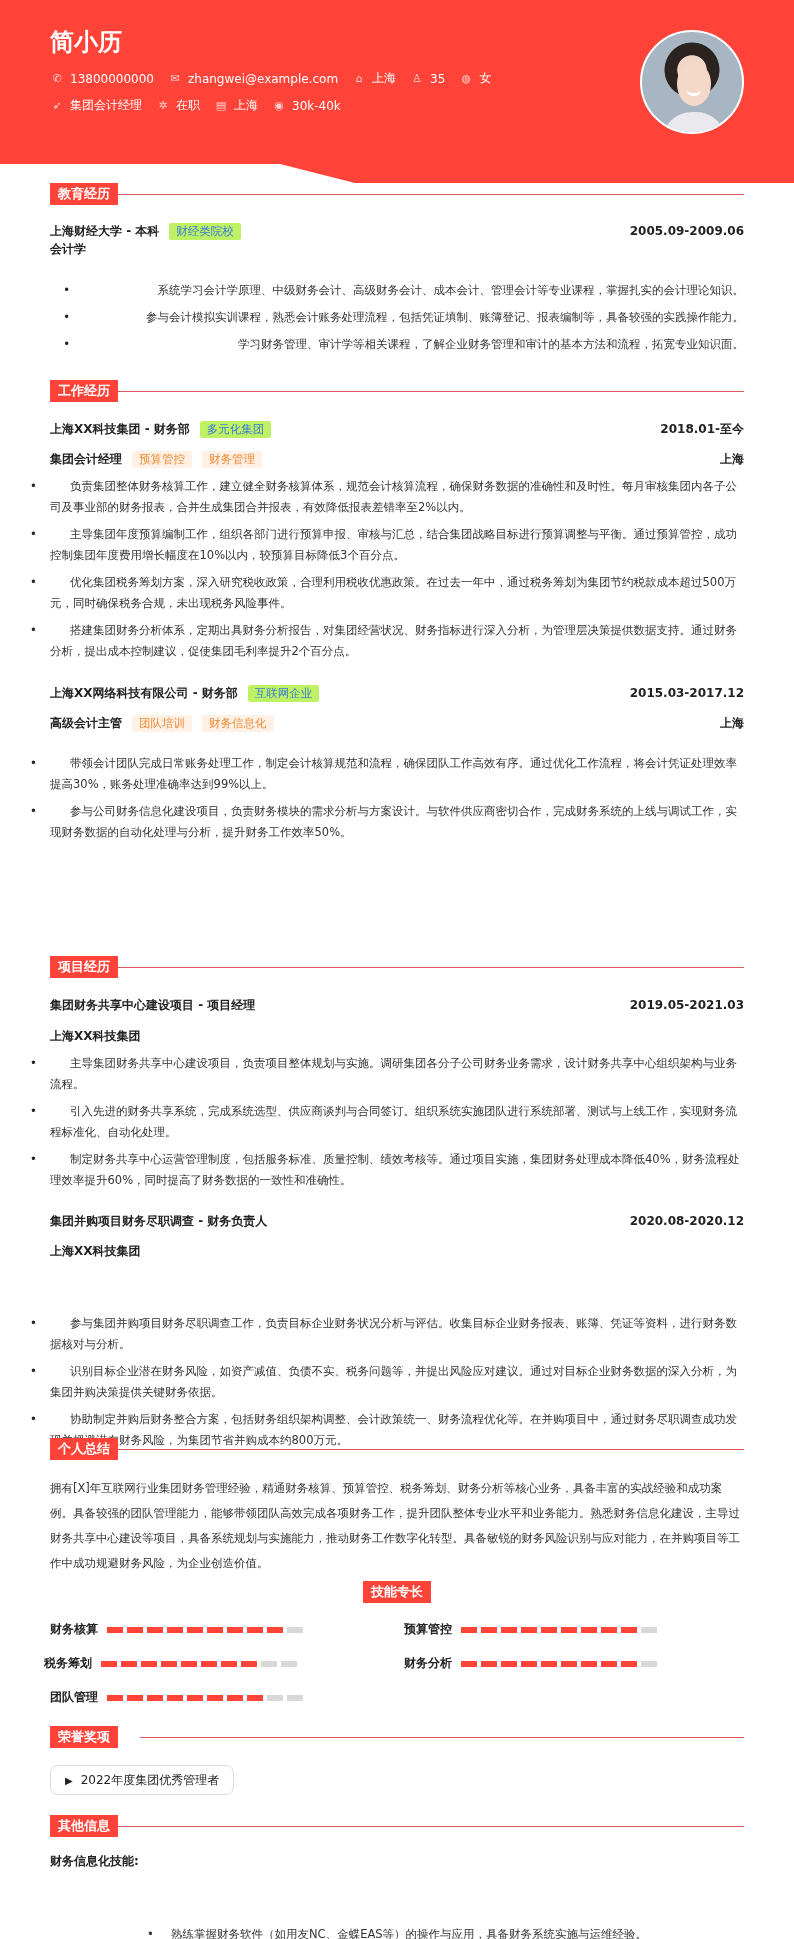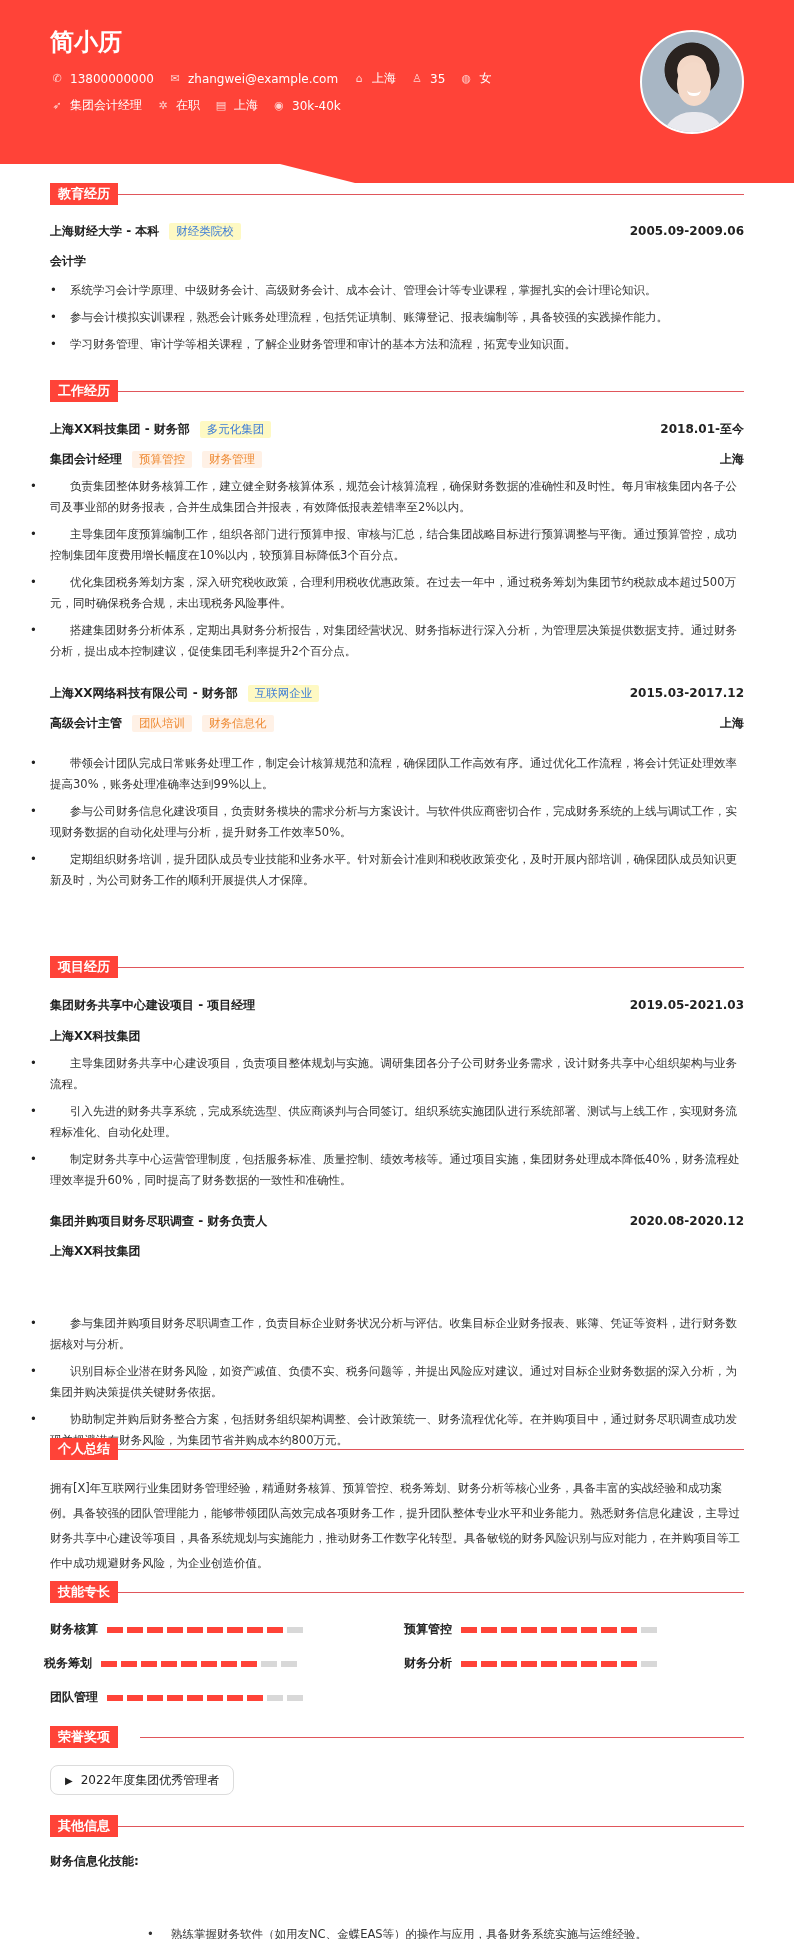--- a/index.html
+++ b/index.html
@@ -14,21 +14,21 @@
   .photo .face { position: absolute; left: 35px; top: 30px; width: 34px; height: 44px; border-radius: 50%; background: #f4d9c8; }
   .photo .smile { position: absolute; left: 45px; top: 58px; width: 14px; height: 6px; border-bottom: 3px solid #fff; border-radius: 0 0 8px 8px; }
   .photo .shoulders { position: absolute; left: 20px; top: 80px; width: 64px; height: 40px; border-radius: 30px 30px 0 0; background: #e9e9ee; }
 
   .section-title { position: absolute; left: 50px; height: 22px; display: flex; align-items: center; width: 694px; }
   .section-title .lbl { background: #ff4338; color: #fff; font-size: 13px; font-weight: bold; padding: 2px 8px; height: 22px; line-height: 18px; }
   .section-title .line { flex: 1; height: 1px; background: #e0565b; }
   .row { position: absolute; left: 50px; width: 694px; display: flex; justify-content: space-between; align-items: center; font-size: 12px; font-weight: bold; color: #222; height: 20px; }
   .row .left { display: flex; align-items: center; }
   .tag { display: inline-block; font-size: 11.5px; font-weight: normal; padding: 1px 7px; margin-left: 10px; border-radius: 2px; }
-  .tag.blue { background: #fef9c3; color: #3d7cd6; }
+  .tag.blue { background: #bef264; color: #3d7cd6; }
   .tag.orange { background: #fff1e6; color: #ee8a33; }
   .bullets { position: absolute; left: 50px; width: 694px; font-size: 11.5px; color: #333; line-height: 21px; }
   .bullets li { list-style: none; position: relative; text-indent: 20px; margin-bottom: 6px; }
   .bullets li::before { content: "•"; position: absolute; left: -20px; text-indent: 0; width: 20px; color: #222; }
   .bullets.edu li { text-indent: 0; padding-left: 20px; }
   .bullets.edu li::before { left: 0; }
 
   .summary { position: absolute; left: 50px; top: 1476px; width: 694px; font-size: 11.5px; line-height: 25px; color: #333; }
   .skill { position: absolute; display: flex; align-items: center; font-size: 12px; font-weight: bold; }
   .skill .bars { display: flex; margin-left: 9px; }
@@ -98,24 +98,24 @@
     <span class="lbl">教育经历</span>
     <span class="line"></span>
   </div>
 <div class="row" style="top:221px;">
   <div class="left">
       <span>上海财经大学 - 本科</span>
       <span class="tag blue">财经类院校</span>
     </div>
   <span>2005.09-2009.06</span>
 </div>
-<div class="row" style="top:251px;">
+<div class="row" style="top:239px;">
     <span>会计学</span>
   </div>
-<ul class="bullets edu" style="top:280px;">
+<ul class="bullets edu" style="top:280px;text-align:right;">
   <li>系统学习会计学原理、中级财务会计、高级财务会计、成本会计、管理会计等专业课程，掌握扎实的会计理论知识。</li>
   <li>参与会计模拟实训课程，熟悉会计账务处理流程，包括凭证填制、账簿登记、报表编制等，具备较强的实践操作能力。</li>
   <li>学习财务管理、审计学等相关课程，了解企业财务管理和审计的基本方法和流程，拓宽专业知识面。</li>
 </ul>
 
 <div class="section-title" style="top:380px;">
     <span class="lbl">工作经历</span>
     <span class="line"></span>
   </div>
 <div class="row" style="top:419px;">
@@ -151,21 +151,20 @@
   <div class="left">
       <span>高级会计主管</span>
       <span class="tag orange">团队培训</span>
       <span class="tag orange">财务信息化</span>
     </div>
   <span>上海</span>
 </div>
 <ul class="bullets" style="top:741px;margin-top:12px;">
   <li>带领会计团队完成日常账务处理工作，制定会计核算规范和流程，确保团队工作高效有序。通过优化工作流程，将会计凭证处理效率提高30%，账务处理准确率达到99%以上。</li>
   <li>参与公司财务信息化建设项目，负责财务模块的需求分析与方案设计。与软件供应商密切合作，完成财务系统的上线与调试工作，实现财务数据的自动化处理与分析，提升财务工作效率50%。</li>
-  <li>定期组织财务培训，提升团队成员专业技能和业务水平。针对新会计准则和税收政策变化，及时开展内部培训，确保团队成员知识更新及时，为公司财务工作的顺利开展提供人才保障。</li>
 </ul>
 
 <div class="section-title" style="top:956px;">
     <span class="lbl">项目经历</span>
     <span class="line"></span>
   </div>
 <div class="row" style="top:995px;">
   <span>集团财务共享中心建设项目 - 项目经理</span>
   <span>2019.05-2021.03</span>
 </div>
@@ -190,21 +189,21 @@
   <li>识别目标企业潜在财务风险，如资产减值、负债不实、税务问题等，并提出风险应对建议。通过对目标企业财务数据的深入分析，为集团并购决策提供关键财务依据。</li>
   <li>协助制定并购后财务整合方案，包括财务组织架构调整、会计政策统一、财务流程优化等。在并购项目中，通过财务尽职调查成功发现并规避潜在财务风险，为集团节省并购成本约800万元。</li>
 </ul>
 
 <div class="section-title" style="top:1438px;">
     <span class="lbl">个人总结</span>
     <span class="line"></span>
   </div>
 <div class="summary">拥有[X]年互联网行业集团财务管理经验，精通财务核算、预算管控、税务筹划、财务分析等核心业务，具备丰富的实战经验和成功案例。具备较强的团队管理能力，能够带领团队高效完成各项财务工作，提升团队整体专业水平和业务能力。熟悉财务信息化建设，主导过财务共享中心建设等项目，具备系统规划与实施能力，推动财务工作数字化转型。具备敏锐的财务风险识别与应对能力，在并购项目等工作中成功规避财务风险，为企业创造价值。</div>
 
-<div class="section-title" style="top:1581px;">
+<div class="section-title" style="top:1581px;flex-direction:column;">
     <span class="lbl">技能专长</span>
     <span class="line"></span>
   </div>
 <div class="skill" style="left:50px; top:1621px;">
     <span>财务核算</span>
     <span class="bars">
       <span class="bar"></span>
       <span class="bar"></span>
       <span class="bar"></span>
       <span class="bar"></span>

